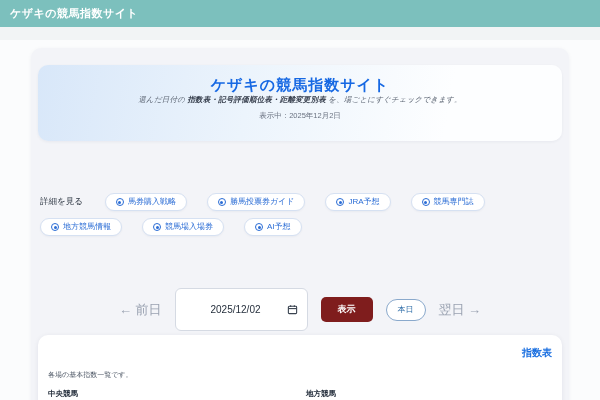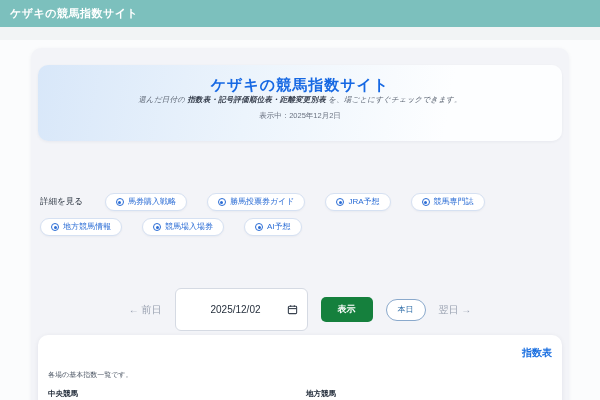--- a/index.html
+++ b/index.html
@@ -48,30 +48,30 @@
   }
   .chip-icon {
     width:8px; height:8px; border:1px solid currentColor; border-radius:50%;
     display:inline-flex; align-items:center; justify-content:center; flex:0 0 auto;
   }
   .chip-icon::after { content:""; width:3px; height:3px; border-radius:50%; background:currentColor; }
   
   .datenav {
     margin-top:52px; display:flex; align-items:center; justify-content:center; gap:13px;
   }
-  .nav-ghost { font-size:10px; color:#9aa2b1; cursor:pointer; }
+  .nav-ghost { font-size:13px; color:#9aa2b1; cursor:pointer; }
   .date-input {
     width:133px; height:43px; background:#ffffff;
     border:1px solid #d5dae3; border-radius:6px;
     display:flex; align-items:center; padding:0 9px; cursor:pointer;
     box-shadow:inset 0 0 0 1px rgba(255,255,255,.4);
   }
   .date-input .val { flex:1; text-align:center; font-size:10px; color:#1f2937; }
   .show-btn {
-    background:#15803d; color:#ffffff; font-size:9px; font-weight:bold;
+    background:#7f1d1d; color:#ffffff; font-size:9px; font-weight:bold;
     border:none; border-radius:5px; padding:8px 17px; cursor:pointer; line-height:1;
   }
   .today-btn {
     background:#ffffff; color:#2f6da8; font-size:8px;
     border:1px solid #8aa9cc; border-radius:12px; padding:6px 11px; cursor:pointer; line-height:1;
   }
   
   .index-card {
     margin-top:4px; background:#ffffff; border-radius:10px 10px 0 0;
     box-shadow:0 1px 5px rgba(20,30,60,.08);

